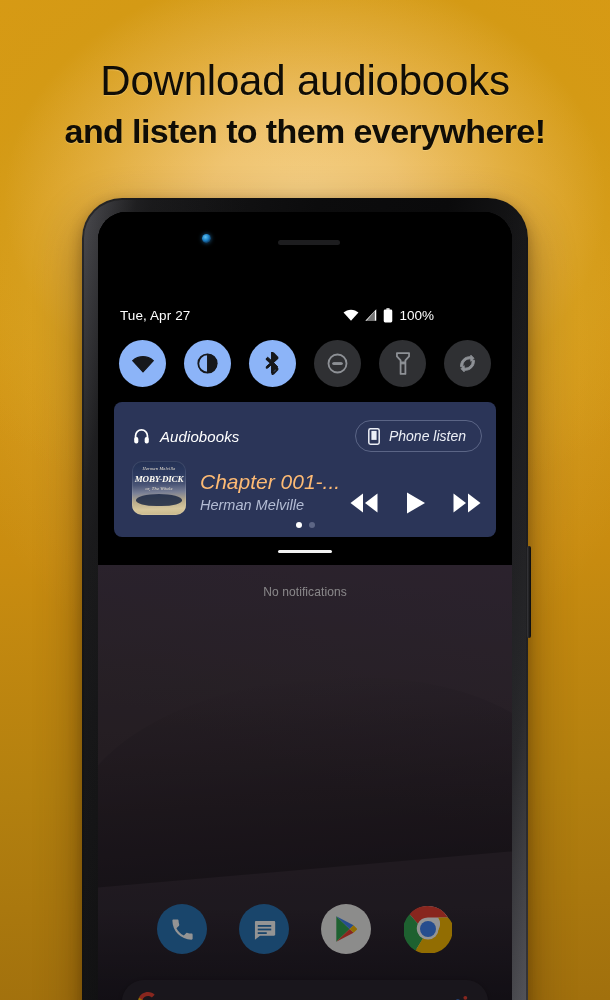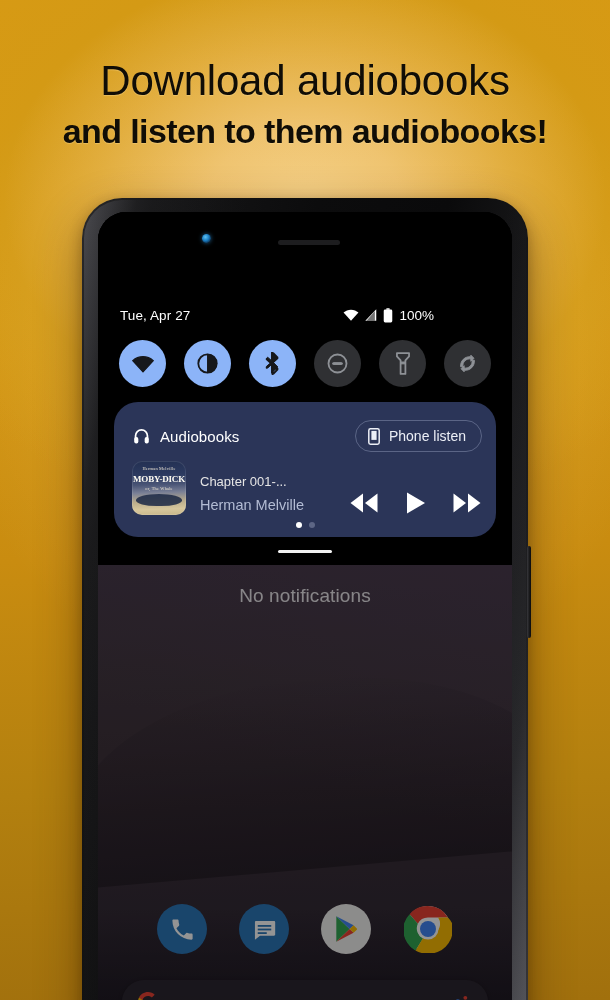--- a/index.html
+++ b/index.html
@@ -204,24 +204,25 @@
   .qs-tile.on svg  { fill: #16181c; stroke: #16181c; }
   .qs-tile.off svg { fill: #8e9196; stroke: #8e9196; }
 
   
   .media-card {
     position: absolute;
     left: 16px;
     top: 190px;
     width: 382px;
     height: 135px;
-    border-radius: 24px;
+    border-radius: 8px;
     background: #2b3558;
     z-index: 3;
     overflow: hidden;
+    font-style: italic;
   }
   .media-head {
     position: absolute;
     left: 18px;
     top: 18px;
     right: 14px;
     display: flex;
     align-items: center;
     justify-content: space-between;
   }
@@ -289,22 +290,22 @@
   .album-art .t2 { top: 13px; font-size: 9px; font-weight: 700; letter-spacing: -0.2px; color: #fffdf4; }
   .album-art .t3 { top: 25px; font-size: 4.4px; letter-spacing: 0.2px; }
 
   .track-meta {
     margin-left: 14px;
     min-width: 0;
     flex: 1 1 auto;
     overflow: hidden;
   }
   .track-title {
-    color: #e5e5e5;
-    font-size: 13px;
+    color: #fdba74;
+    font-size: 21px;
     font-weight: 400;
     line-height: 22px;
     white-space: nowrap;
     overflow: hidden;
   }
   .track-artist {
     color: #b3bcd4;
     font-size: 14.5px;
     font-weight: 400;
     line-height: 20px;
@@ -385,21 +386,21 @@
     left: 0; right: 0; bottom: 0;
     height: 120px;
     background: linear-gradient(180deg, rgba(25,20,28,0.0) 0%, rgba(22,18,26,0.75) 100%);
   }
   .no-notifications {
     position: absolute;
     left: 0; right: 0;
     top: 20px;
     text-align: center;
     color: #e9e6ea;
-    font-size: 19px;
+    font-size: 12px;
     letter-spacing: 0.1px;
   }
 
   .dock {
     position: absolute;
     left: 0; right: 0;
     bottom: 74px;
     display: flex;
     justify-content: center;
     gap: 32px;
@@ -447,21 +448,21 @@
     pointer-events: none;
   }
 </style>
 </head>
 <body>
 
 <div class="poster">
 
   <div class="headline">
     <span class="l1">Download audiobooks</span>
-    <span class="l2">and listen to them audiobooks!</span>
+    <span class="l2">and listen to them everywhere!</span>
   </div>
 
   <div class="phone">
     <div class="phone-body"></div>
     <div class="phone-edge-hl"></div>
     <div class="side-button"></div>
 
     <div class="screen">
 
       <div class="wallpaper">

